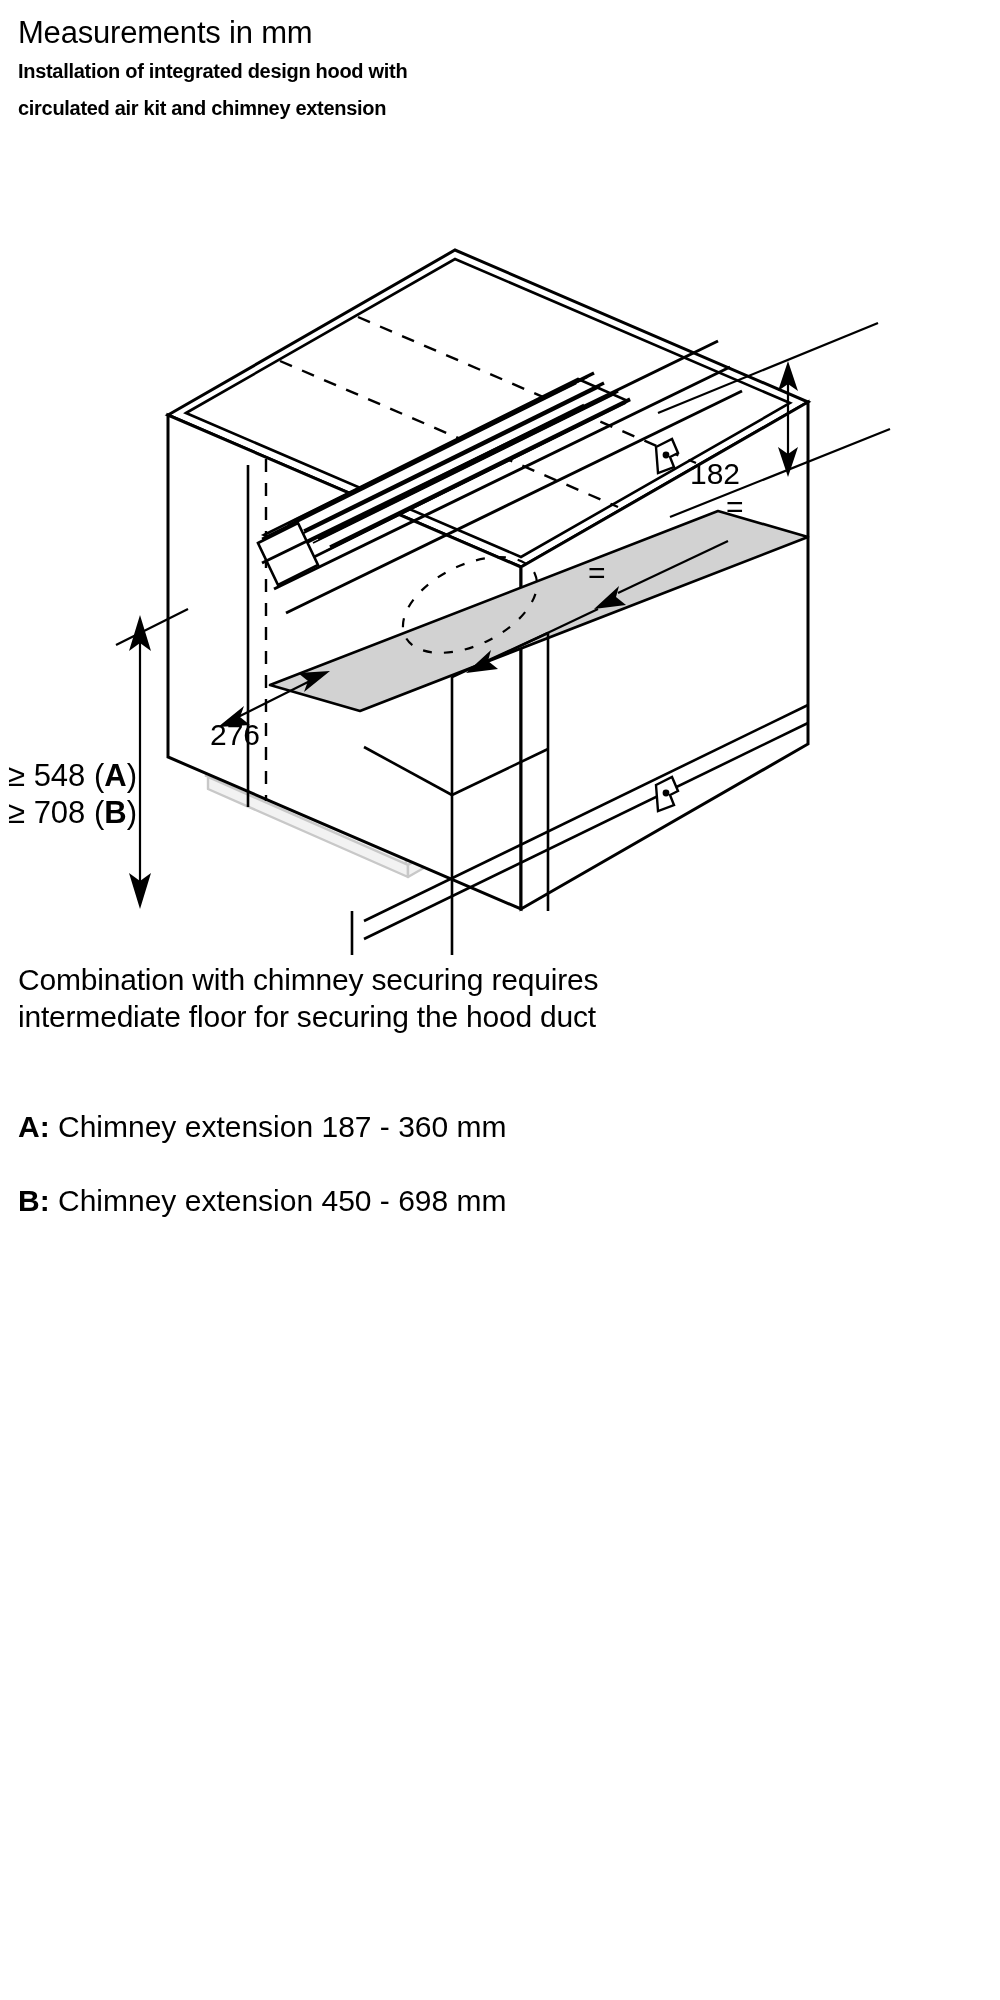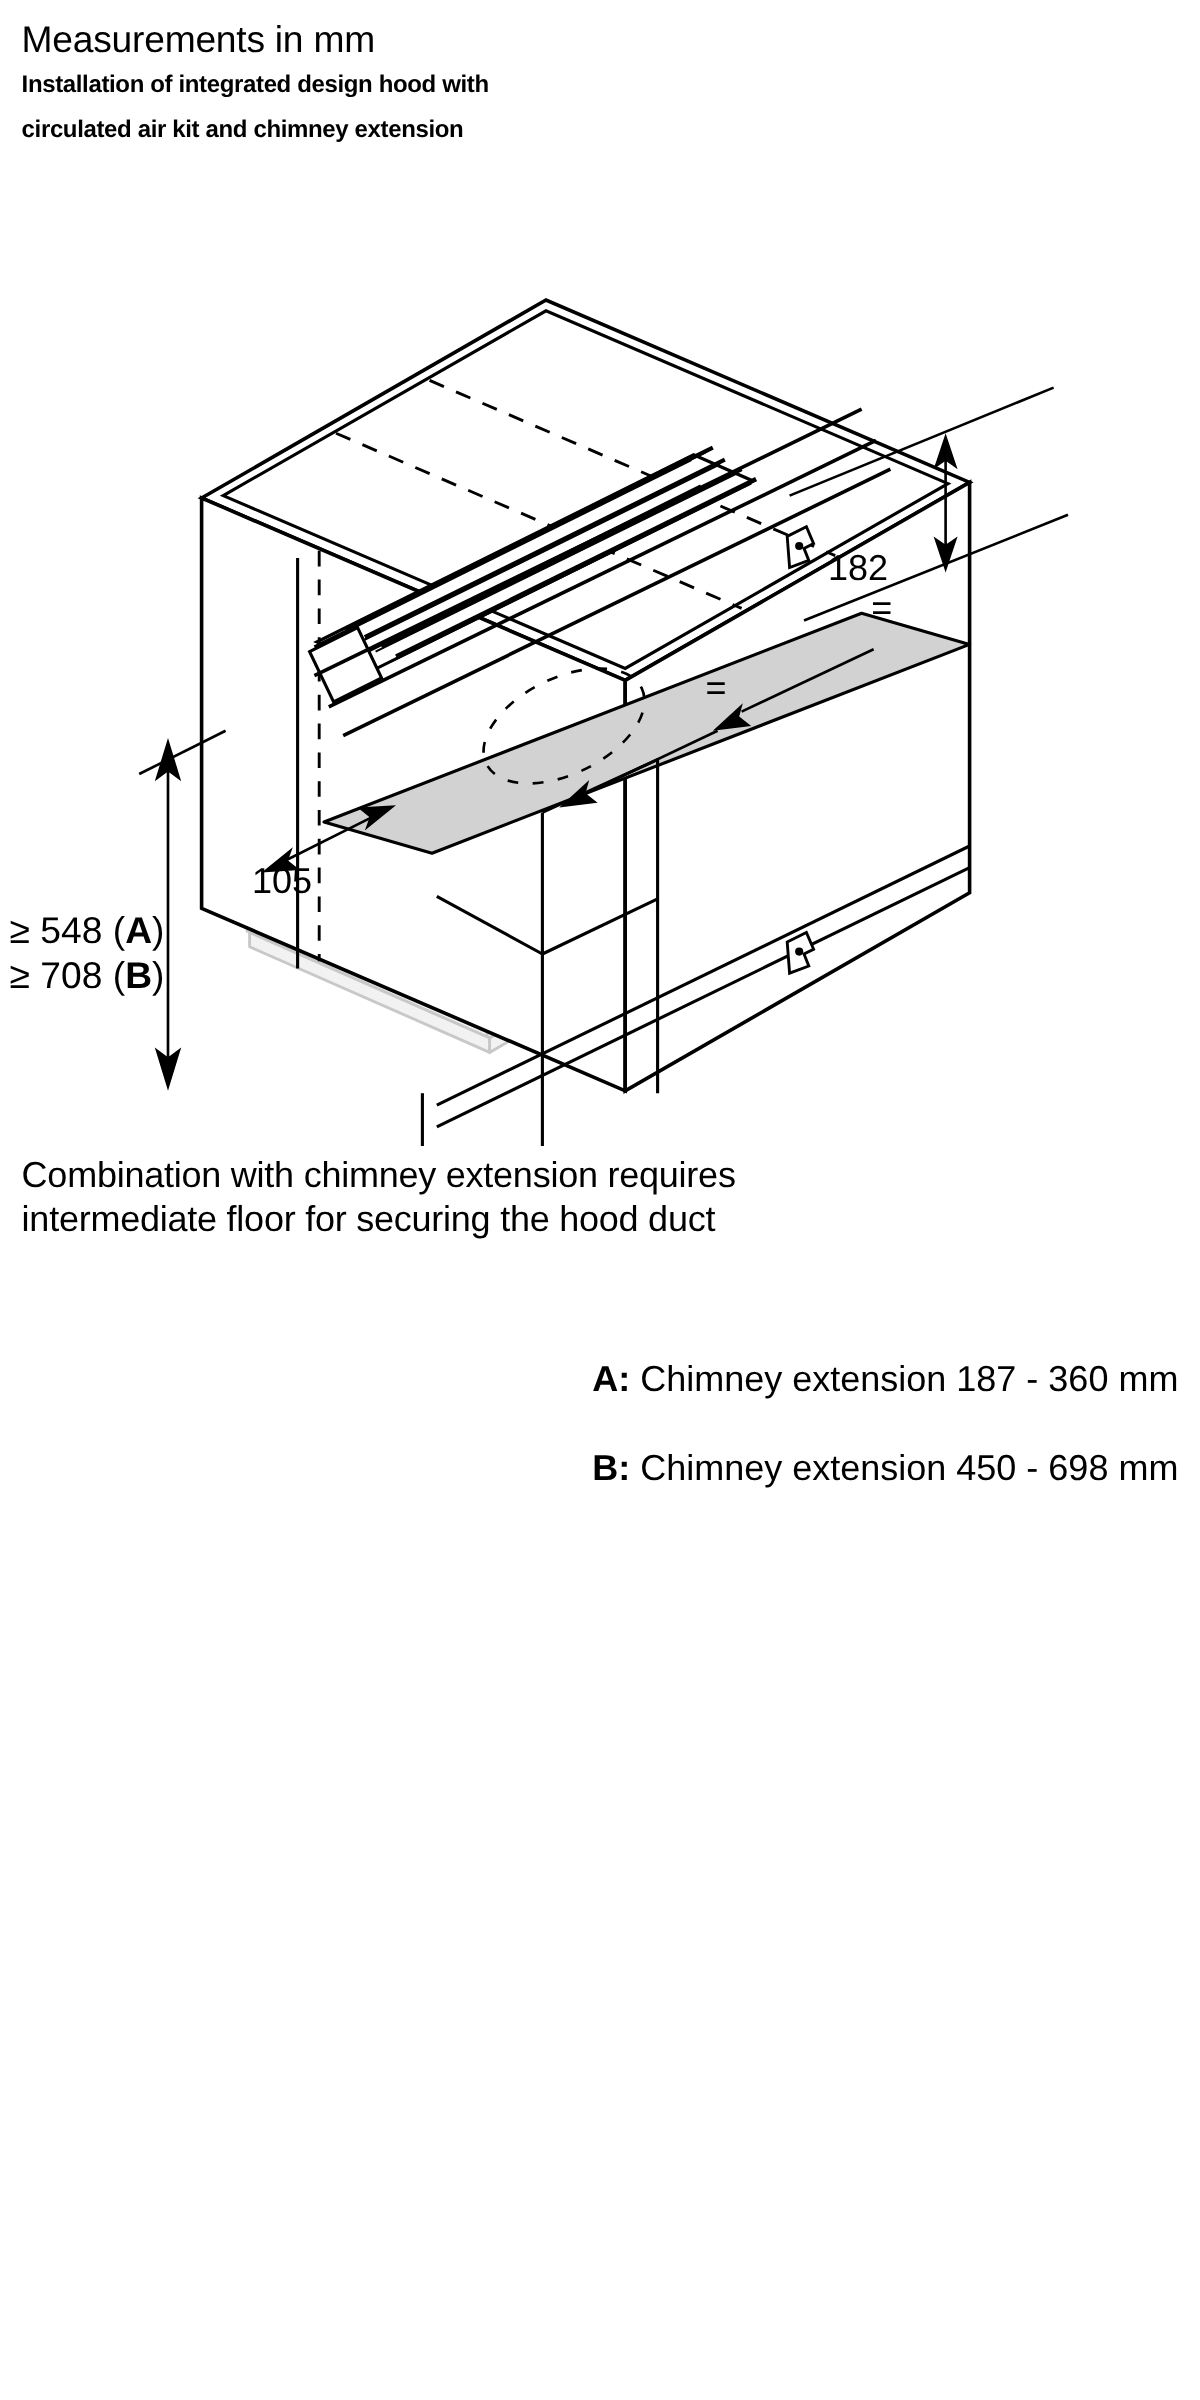--- a/index.html
+++ b/index.html
@@ -80,22 +80,21 @@
     font-size: 30px;
     line-height: 37px;
     font-weight: 400;
     letter-spacing: -0.2px;
     margin-top: 6px;
   }
   .caption-line { white-space: nowrap; display: block; }
 
   
   .legend {
-    margin-top: 96px;
-    text-align: right;
+    margin-top: 73px;
   }
   .legend-row {
     font-size: 30px;
     line-height: 38px;
     font-weight: 400;
     white-space: nowrap;
     margin-bottom: 36px;
   }
   .legend-key {
     font-weight: 700;
@@ -265,34 +264,34 @@
       <g fill="#000000">
         <path d="M576 444 L608 440 L598 432 L601 421 Z"></path>
         <path d="M448 508 L480 504 L470 496 L473 485 Z"></path>
       </g>
       <text class="eq-mark" x="708" y="352" font-family="Liberation Sans, sans-serif" font-size="30" fill="#000000">=</text>
       <text class="eq-mark" x="570" y="418" font-family="Liberation Sans, sans-serif" font-size="30" fill="#000000">=</text>
     </svg>
 
     <div class="dim dim-182">182</div>
 
-    <div class="dim dim-197">105</div>
+    <div class="dim dim-197">276</div>
 
     <div class="dim dim-heights">
       <div>
         <span>≥ 548 (</span><b>A</b><span>)</span>
       </div>
       <div>
         <span>≥ 708 (</span><b>B</b><span>)</span>
       </div>
     </div>
   </div>
 
   <div class="caption">
-    <span class="caption-line">Combination with chimney extension requires</span>
+    <span class="caption-line">Combination with chimney securing requires</span>
     <span class="caption-line">intermediate floor for securing the hood duct</span>
   </div>
 
   <div class="legend">
     <div class="legend-row">
       <span class="legend-key">A:</span><span> Chimney extension 187 - 360 mm</span>
     </div>
     <div class="legend-row">
       <span class="legend-key">B:</span><span> Chimney extension 450 - 698 mm</span>
     </div>

